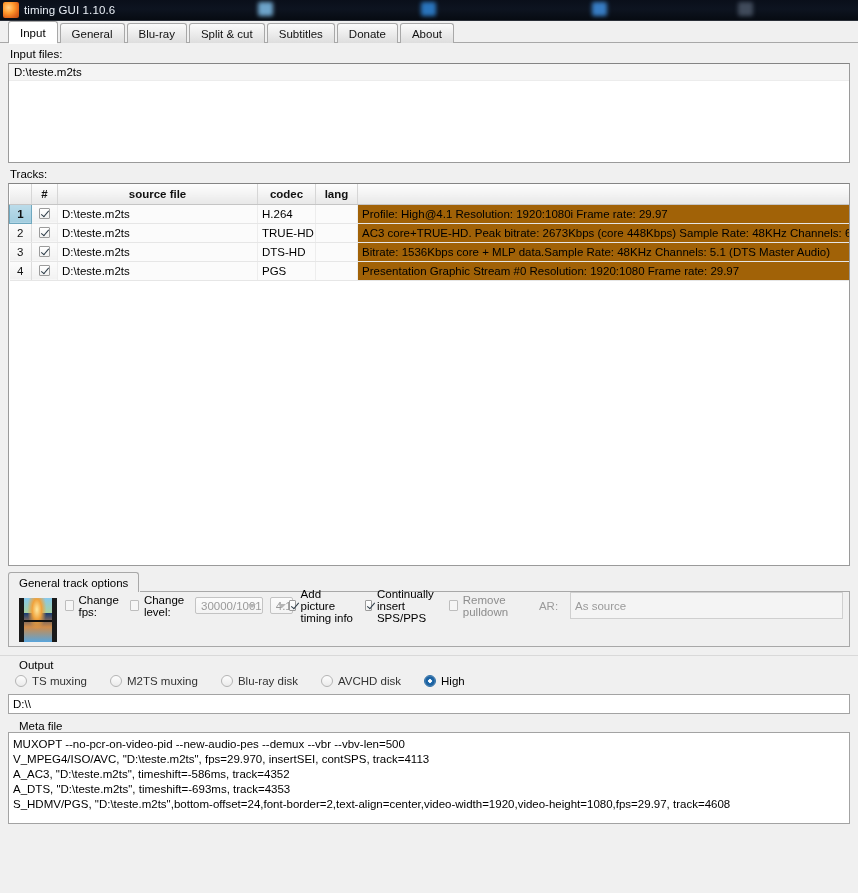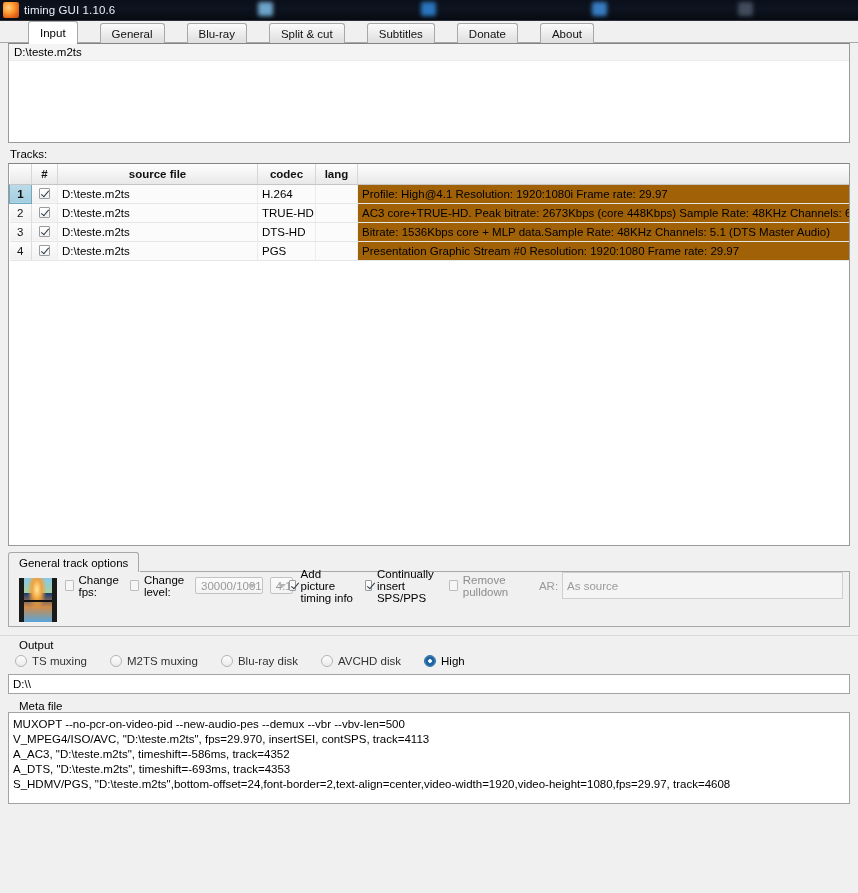--- a/index.html
+++ b/index.html
@@ -64,21 +64,20 @@
     font-size: 11.5px;
     color: #111;
     background: linear-gradient(to bottom, #fbfbfb 0%, #ebebeb 55%, #dedede 100%);
     border: 1px solid #a8a8a8;
     border-bottom: none;
     margin-right: 2px;
     border-radius: 3px 3px 0 0;
     position: relative; z-index: 1;
     white-space: nowrap;
     cursor: default;
-    margin-left: 20px;
   }
   .tab.active {
     background: #ffffff;
     height: 22px;
     z-index: 3;
     border-color: #a8a8a8;
     color: #000;
   }
   .tab.active::after {
     content: ""; position: absolute; left: 0; right: 0; bottom: -1px;
@@ -274,21 +273,21 @@
     position: relative;
     cursor: default;
   }
   .combo .arrow {
     position: absolute; right: 6px; top: 6px;
     width: 0; height: 0;
     border-left: 4px solid transparent;
     border-right: 4px solid transparent;
     border-top: 4px solid #b5b5b5;
   }
-  .ar-label { font-size: 11.5px; color: #9a9a9a; margin-right: 4px; }
+  .ar-label { font-size: 11.5px; color: #9a9a9a; margin-right: 12px; }
   .ar-field {
     flex: 1; min-width: 0; height: 27px;
     border: 1px solid #cfcfcf;
     background: #f4f4f4;
     display: flex; align-items: center;
     padding-left: 4px;
     color: #9a9a9a;
     font-size: 11.5px;
     cursor: default;
   }
@@ -368,20 +367,21 @@
   <div class="tab">General</div>
   <div class="tab">Blu-ray</div>
   <div class="tab">Split &amp; cut</div>
   <div class="tab">Subtitles</div>
   <div class="tab">Donate</div>
   <div class="tab">About</div>
 </div>
 
 <div id="page">
 
+  <div class="field-label">Input files:</div>
 
   <div id="inputfiles-box">
     <div class="file-row">D:\teste.m2ts</div>
   </div>
 
   <div class="field-label">Tracks:</div>
 
   <div id="tracks-box">
     <table class="tracks">
       <colgroup>

